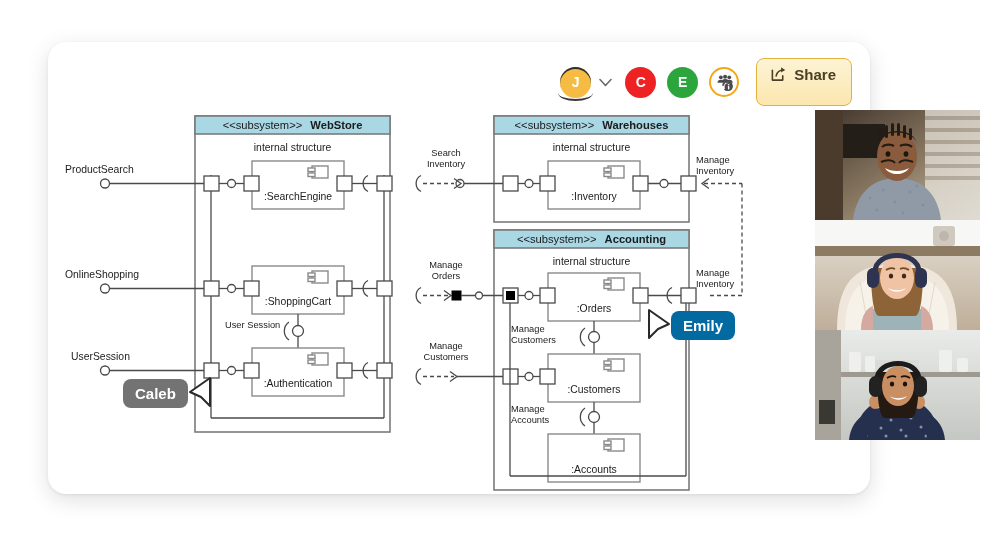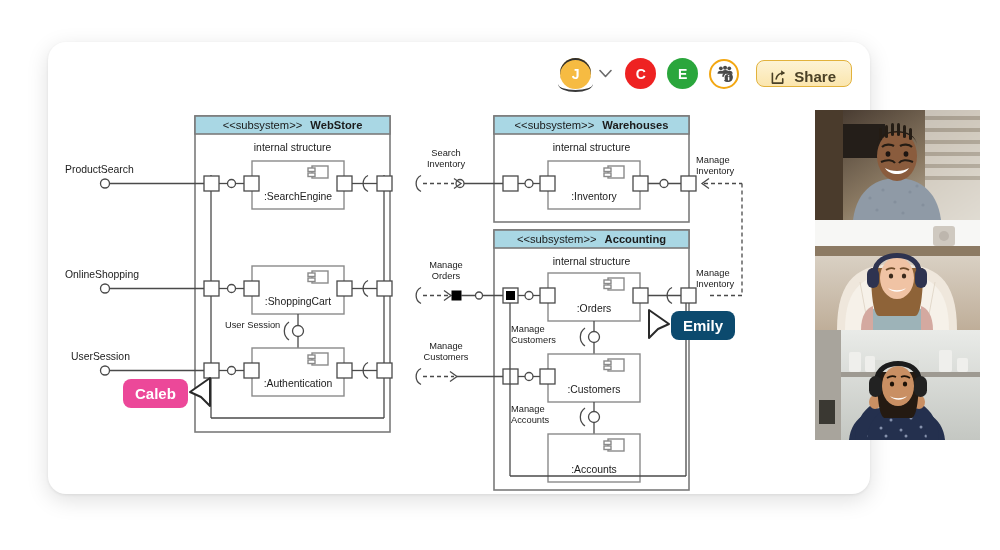--- a/index.html
+++ b/index.html
@@ -34,44 +34,44 @@
     border-bottom:2px solid #3a3a3a; border-radius:0 0 50% 50%;
   }
   #chevron-wrap{ margin-left:-3px; margin-right:2px; display:flex; align-items:center; }
   .people-btn{
     width:30px; height:30px; border-radius:50%;
     border:2px solid #f3a712; background:#fff;
     display:flex; align-items:center; justify-content:center;
   }
   #share-button{
     margin-left:6px;
-    display:flex; align-items:center; gap:7px;
-    padding:7px 15px 1px 13px; border-radius:8px;
+    display:flex; align-items:flex-start; gap:7px;
+    padding:7px 15px 22px 13px; border-radius:8px;
     border:1px solid #e2b23c;
     background:linear-gradient(#fdf3d5,#fbe6ae);
     color:#4a4026; font-size:15px; font-weight:bold;
     cursor:pointer;
   }
 
   
   #diagram-canvas{
     position:absolute; left:0; top:16px; width:822px; height:452px;
     overflow:hidden;
   }
   #diagram-svg{ position:absolute; left:0; top:0; }
 
   
   .cursor-label{
     position:absolute; display:flex; align-items:center;
     font-size:15px; font-weight:bold; color:#fff;
     pointer-events:none;
   }
   .cursor-chip{ padding:6px 12px; border-radius:8px; }
-  .cursor-chip.caleb{ background:#ec4899; }
-  .cursor-chip.emily{ background:#0c4a6e; }
+  .cursor-chip.caleb{ background:#737373; }
+  .cursor-chip.emily{ background:#0369a1; }
   #caleb-cursor{ left:75px; top:318px; }
   #emily-cursor{ left:597px; top:250px; }
 
   
   #video-rail{
     position:absolute; left:815px; top:110px; width:165px; height:330px;
   }
   .video-tile{
     position:absolute; left:0; width:165px; height:110px; overflow:hidden;
   }

